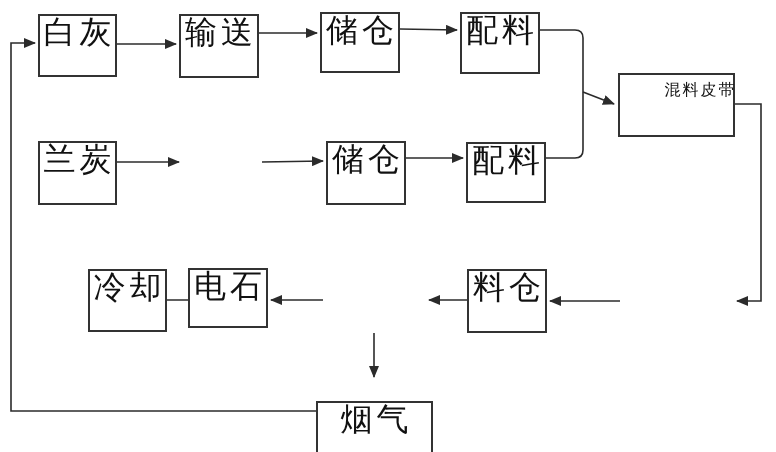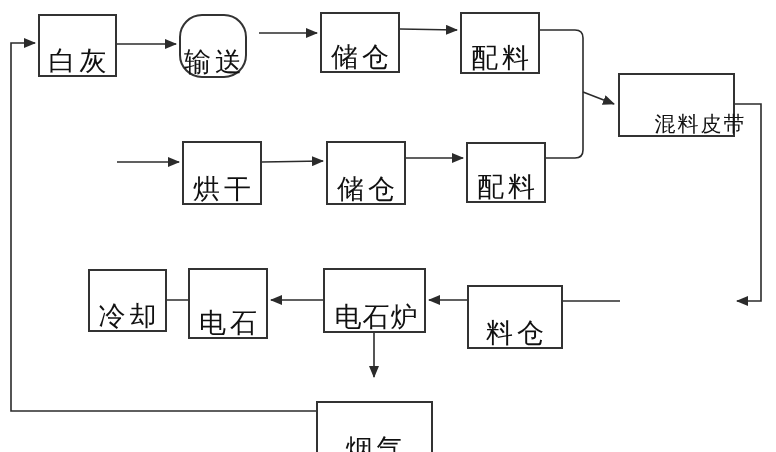--- a/index.html
+++ b/index.html
@@ -20,51 +20,51 @@
     left: 0; top: 0;
     width: 776px; height: 452px;
   }
   .node {
     position: absolute;
     box-sizing: border-box;
     border: 2px solid #333333;
     background: #ffffff;
     color: #111111;
     display: flex;
-    align-items: flex-end;
+    align-items: flex-start;
     justify-content: center;
-    font-size: 27px;
+    font-size: 32px;
     letter-spacing: 4px;
     line-height: 1;
     white-space: nowrap;
   }
   .node span { transform: translateX(2px); } 
   .node.small {
-    font-size: 21px;
+    font-size: 16px;
     letter-spacing: 2px;
-    align-items: flex-end;
+    align-items: flex-start;
     padding-top: 7px;
     padding-left: 44px;
   }
   .node.wide3 { letter-spacing: 1px; }
 
   
   #n-baihui    { left: 38px;  top: 14px;  width: 79px;  height: 63px; }
-  #n-shusong   { left: 179px; top: 14px;  width: 68px;  height: 64px; border-radius: 23px; }
+  #n-shusong   { left: 179px; top: 14px;  width: 80px;  height: 64px; }
   #n-chucang1  { left: 320px; top: 12px;  width: 80px;  height: 61px; }
   #n-peiliao1  { left: 460px; top: 12px;  width: 80px;  height: 62px; }
   #n-hunliao   { left: 618px; top: 73px;  width: 117px; height: 64px; }
   #n-lantan    { left: 38px;  top: 141px; width: 79px;  height: 64px; }
   #n-honggan   { left: 182px; top: 141px; width: 80px;  height: 64px; }
   #n-chucang2  { left: 326px; top: 141px; width: 80px;  height: 64px; }
   #n-peiliao2  { left: 466px; top: 142px; width: 80px;  height: 61px; }
   #n-lengque   { left: 43px;  top: 269px; width: 79px;  height: 63px; margin-left: 45px; }
-  #n-dianshi   { left: 188px; top: 268px; width: 80px;  height: 71px; }
+  #n-dianshi   { left: 188px; top: 268px; width: 80px;  height: 60px; }
   #n-dianshilu { left: 323px; top: 268px; width: 103px; height: 65px; }
-  #n-liaocang  { left: 467px; top: 285px; width: 96px;  height: 64px; }
+  #n-liaocang  { left: 467px; top: 269px; width: 80px;  height: 64px; }
   #n-huanxing  { left: 620px; top: 268px; width: 114px; height: 65px; }
   #n-yanqi     { left: 316px; top: 401px; width: 117px; height: 64px; }
 </style>
 </head>
 <body>
 
 <div id="stage">
 
   <svg id="wires" viewBox="0 0 776 452" xmlns="http://www.w3.org/2000/svg">
     <defs>
@@ -99,38 +99,35 @@
   </div>
   <div class="node" id="n-chucang1">
     <span>储仓</span>
   </div>
   <div class="node" id="n-peiliao1">
     <span>配料</span>
   </div>
   <div class="node small" id="n-hunliao">
     <span>混料皮带</span>
   </div>
-  <div class="node" id="n-honggan">
-    <span>烘干</span>
+  <div class="node" id="n-lantan">
+    <span>兰炭</span>
   </div>
   <div class="node" id="n-chucang2">
     <span>储仓</span>
   </div>
   <div class="node" id="n-peiliao2">
     <span>配料</span>
   </div>
   <div class="node" id="n-lengque">
     <span>冷却</span>
   </div>
   <div class="node" id="n-dianshi">
     <span>电石</span>
   </div>
-  <div class="node wide3" id="n-dianshilu">
-    <span>电石炉</span>
-  </div>
   <div class="node" id="n-liaocang">
     <span>料仓</span>
   </div>
   <div class="node" id="n-yanqi">
     <span>烟气</span>
   </div>
 
 </div>
 
 </body></html>

